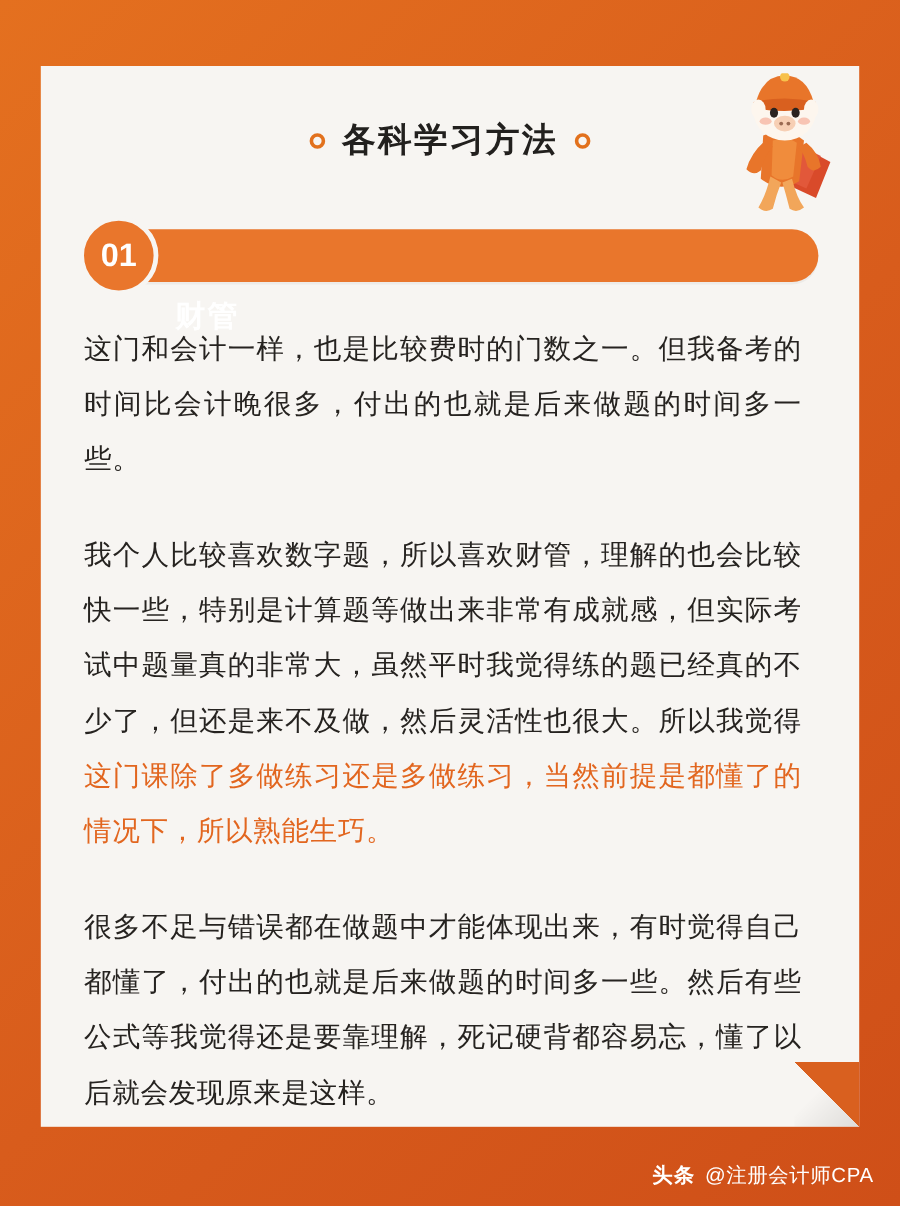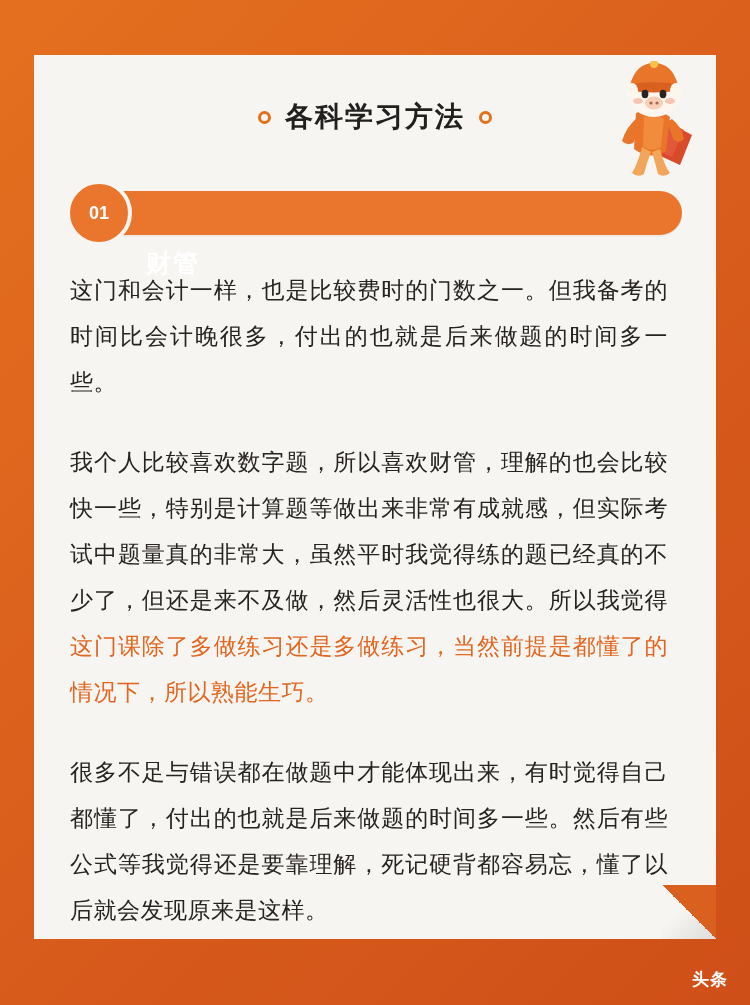--- a/index.html
+++ b/index.html
@@ -99,21 +99,21 @@
     position: absolute;
     left: 32px;
     top: 125px;
     width: 66px;
     height: 66px;
     border-radius: 50%;
     background: #e9762c;
     border: 4px solid #f7f5f2;
     box-sizing: border-box;
     color: #ffffff;
-    font-size: 18px;
+    font-size: 27px;
     font-weight: bold;
     display: flex;
     align-items: center;
     justify-content: center;
     letter-spacing: 0px;
   }
   .section-label {
     position: absolute;
     left: 112px;
     top: 146px;
@@ -233,15 +233,16 @@
         <span>很多不足与错误都在做题中才能体现出来，有时觉得自己都懂了，付出的也就是后来做题的时间多一些。然后有些公式等我觉得还是要靠理解，死记硬背都容易忘，懂了以后就会发现原来是这样。</span>
       </p>
     </div>
 
     <div class="fold-shadow"></div>
     <div class="fold"></div>
   </div>
 
   <div class="footer">
     <span class="footer-brand">头条</span>
+    <span class="footer-handle">@注册会计师CPA</span>
   </div>
 
 </div>
 
 </body></html>

